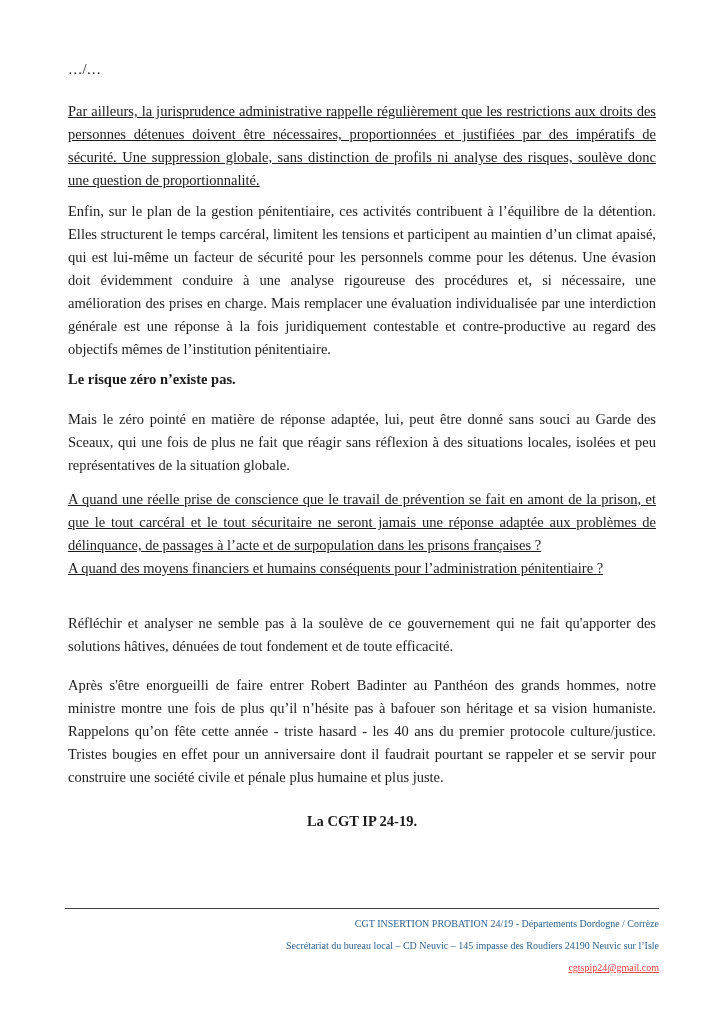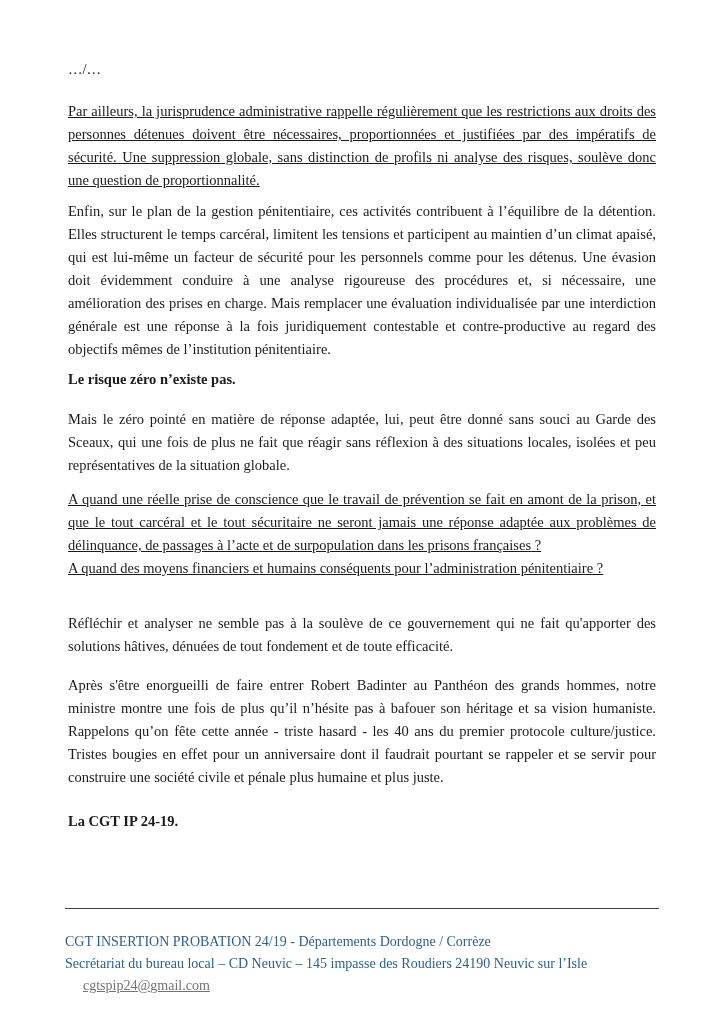--- a/index.html
+++ b/index.html
@@ -33,37 +33,37 @@
   .questions { top: 488px; }
   .questions p {
     margin: 0;
     text-align: justify;
     text-decoration: underline;
   }
   .p-reflechir { top: 612px; }
   .p-badinter { top: 674px; }
   .signature {
     top: 810px;
-    text-align: left;
+    text-align: center;
     font-weight: bold;
   }
   .footer {
     position: absolute;
     left: 65px;
     width: 594px;
     top: 908px;
     border-top: 1px solid #3f3f3f;
-    padding-top: 22px;
-    text-align: left;
+    padding-top: 4px;
+    text-align: right;
     color: #2d5f8b;
-    font-size: 14px;
+    font-size: 10px;
     line-height: 22px;
   }
   .footer a.email {
-    color: #737373;
+    color: #ef4444;
     text-decoration: underline;
     margin-left: 18px;
   }
 </style>
 </head>
 <body>
 
 <div class="page">
 
   <p class="block mark">…/…</p>

